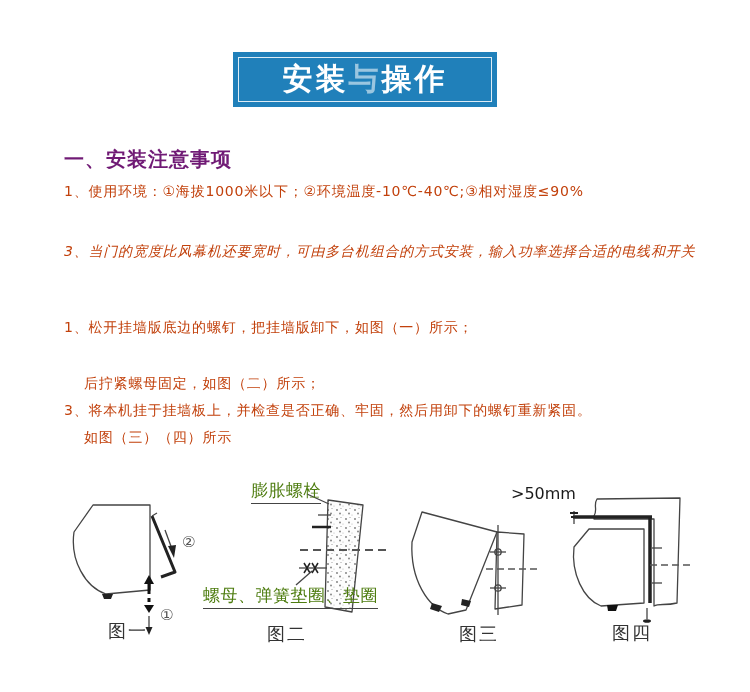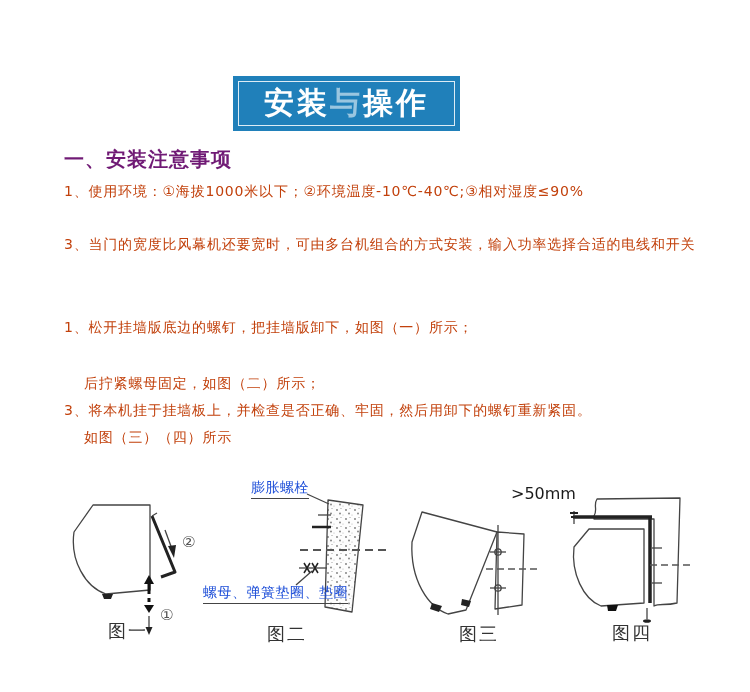--- a/index.html
+++ b/index.html
@@ -3,22 +3,22 @@
 <meta charset="utf-8">
 <style>
   html,body{margin:0;padding:0;background:#fff;}
   .page{
     position:relative;width:750px;height:692px;background:#ffffff;
     font-family:"DejaVu Sans","Liberation Sans",sans-serif;
     overflow:hidden;color:#3b3b3b;
   }
   
   .banner{
-    position:absolute;left:233px;top:52px;width:227px;height:55px;
-    background:#2080ba;box-sizing:border-box;margin-top:24px;
+    position:absolute;left:233px;top:52px;width:264px;height:55px;
+    background:#2080ba;box-sizing:border-box;
   }
   .banner-inner{
     position:absolute;left:5px;top:5px;right:5px;bottom:5px;
     border:1px solid rgba(255,255,255,.85);
     display:flex;align-items:center;justify-content:center;
     font-size:30px;font-weight:bold;color:#ffffff;letter-spacing:3px;
   }
   .banner-inner .light{color:rgba(255,255,255,.55);}
   
   .sec-heading{
@@ -26,39 +26,39 @@
     font-size:20px;font-weight:bold;color:#701a75;letter-spacing:1px;
   }
   #sec1-h{top:146px;}
   #sec2-h{top:283px;}
   
   .body-line{
     position:absolute;left:64px;margin:0;white-space:nowrap;
     font-size:14px;letter-spacing:0.8px;color:#c2410c;
   }
   .indent{left:84px;}
-  #s1l0{top:183px;} #s1l1{top:213px;} #s1l2{top:236px;}
+  #s1l0{top:183px;} #s1l1{top:213px;} #s1l2{top:243px;font-style:italic;}
   #s2l0{top:319px;} #s2l1{top:347px;} #s2l2{top:375px;}
   #s2l3{top:402px;} #s2l4{top:429px;}
   
   .fig{position:absolute;}
   #fig1{left:60px;top:482px;width:180px;height:160px;}
   #fig2{left:200px;top:462px;width:195px;height:185px;}
   #fig3{left:398px;top:468px;width:185px;height:175px;}
   #fig4{left:563px;top:462px;width:157px;height:190px;}
   .fig svg{display:block;width:100%;height:100%;}
   .caption{
     position:absolute;font-size:18px;color:#333;letter-spacing:2px;white-space:nowrap;
   }
   #cap1{left:108px;top:619px;}
   #cap2{left:267px;top:622px;}
   #cap3{left:459px;top:622px;}
   #cap4{left:612px;top:621px;}
   .fig-label{
-    position:absolute;font-size:14px;color:#1d4ed8;white-space:nowrap;letter-spacing:0.5px;
+    position:absolute;font-size:17px;color:#4d7c0f;white-space:nowrap;letter-spacing:0.5px;
   }
   .underlined{border-bottom:1px solid #444;padding-bottom:1px;}
   #lbl-expansion{left:251px;top:479px;}
   #lbl-nut{left:203px;top:584px;}
   #lbl-dim{left:511px;top:484px;font-size:16px;color:#1a1a1a;letter-spacing:0;}
   .step-num{position:absolute;font-size:15px;color:#555;}
   #step2{left:182px;top:533px;}
   #step1{left:160px;top:606px;}
 </style>
 </head>

